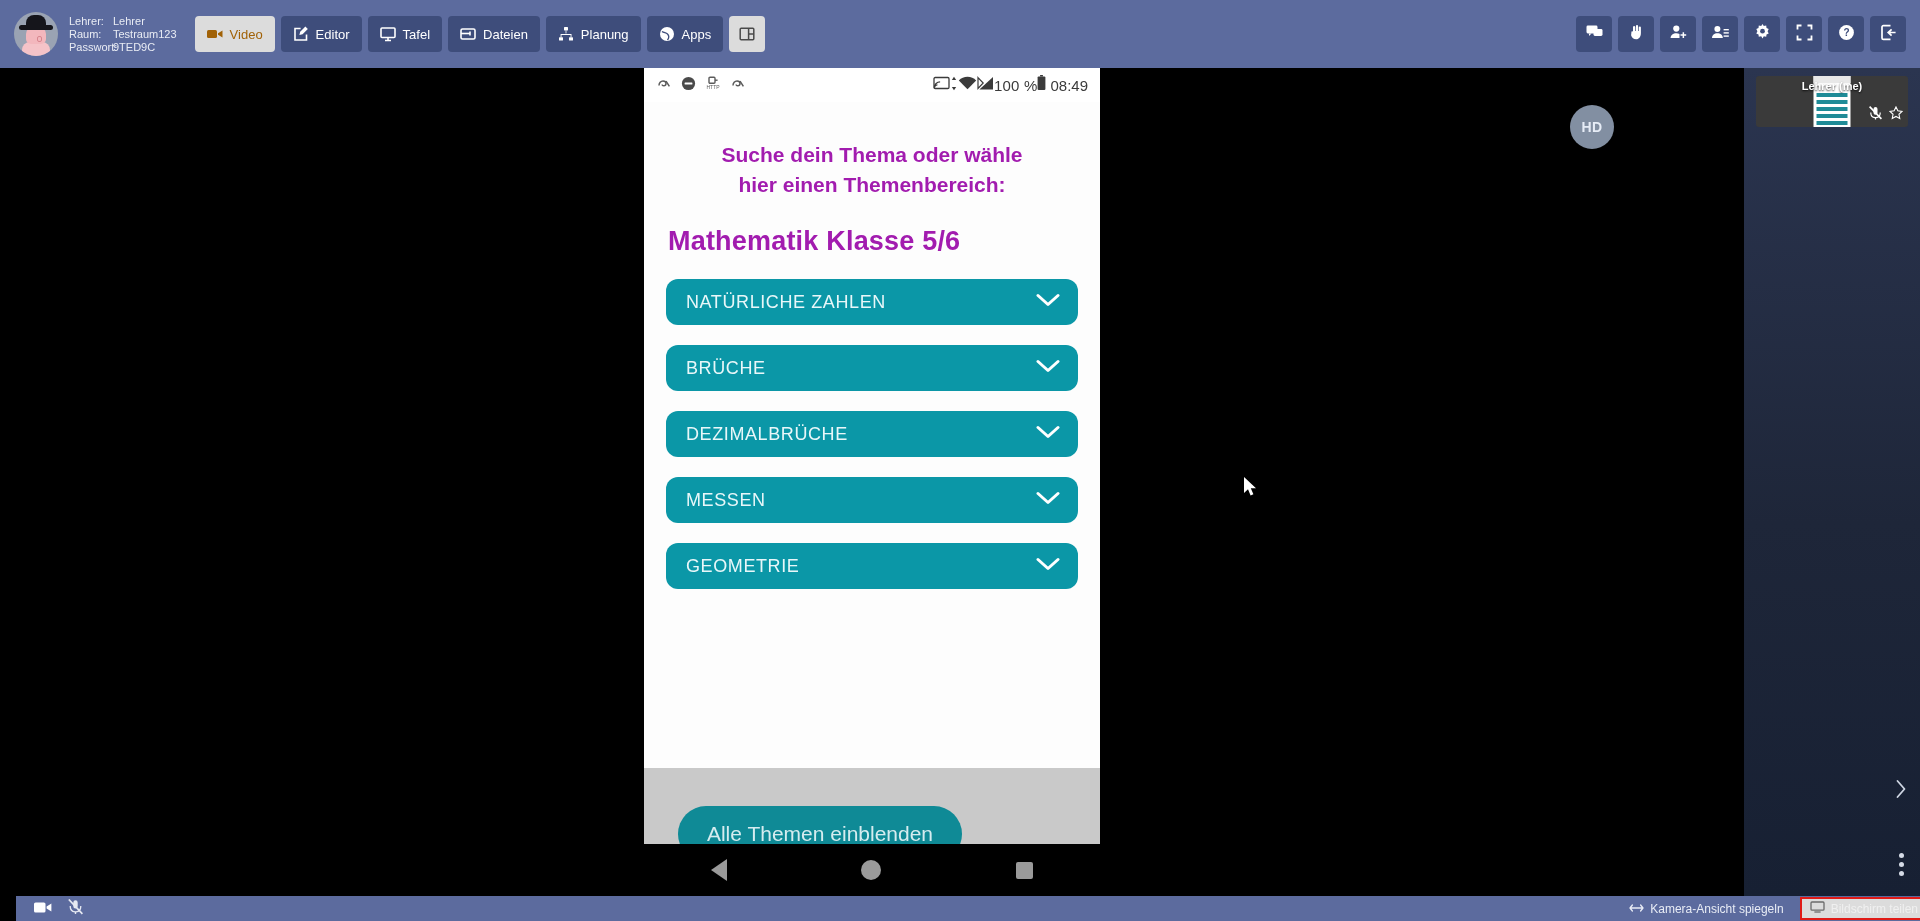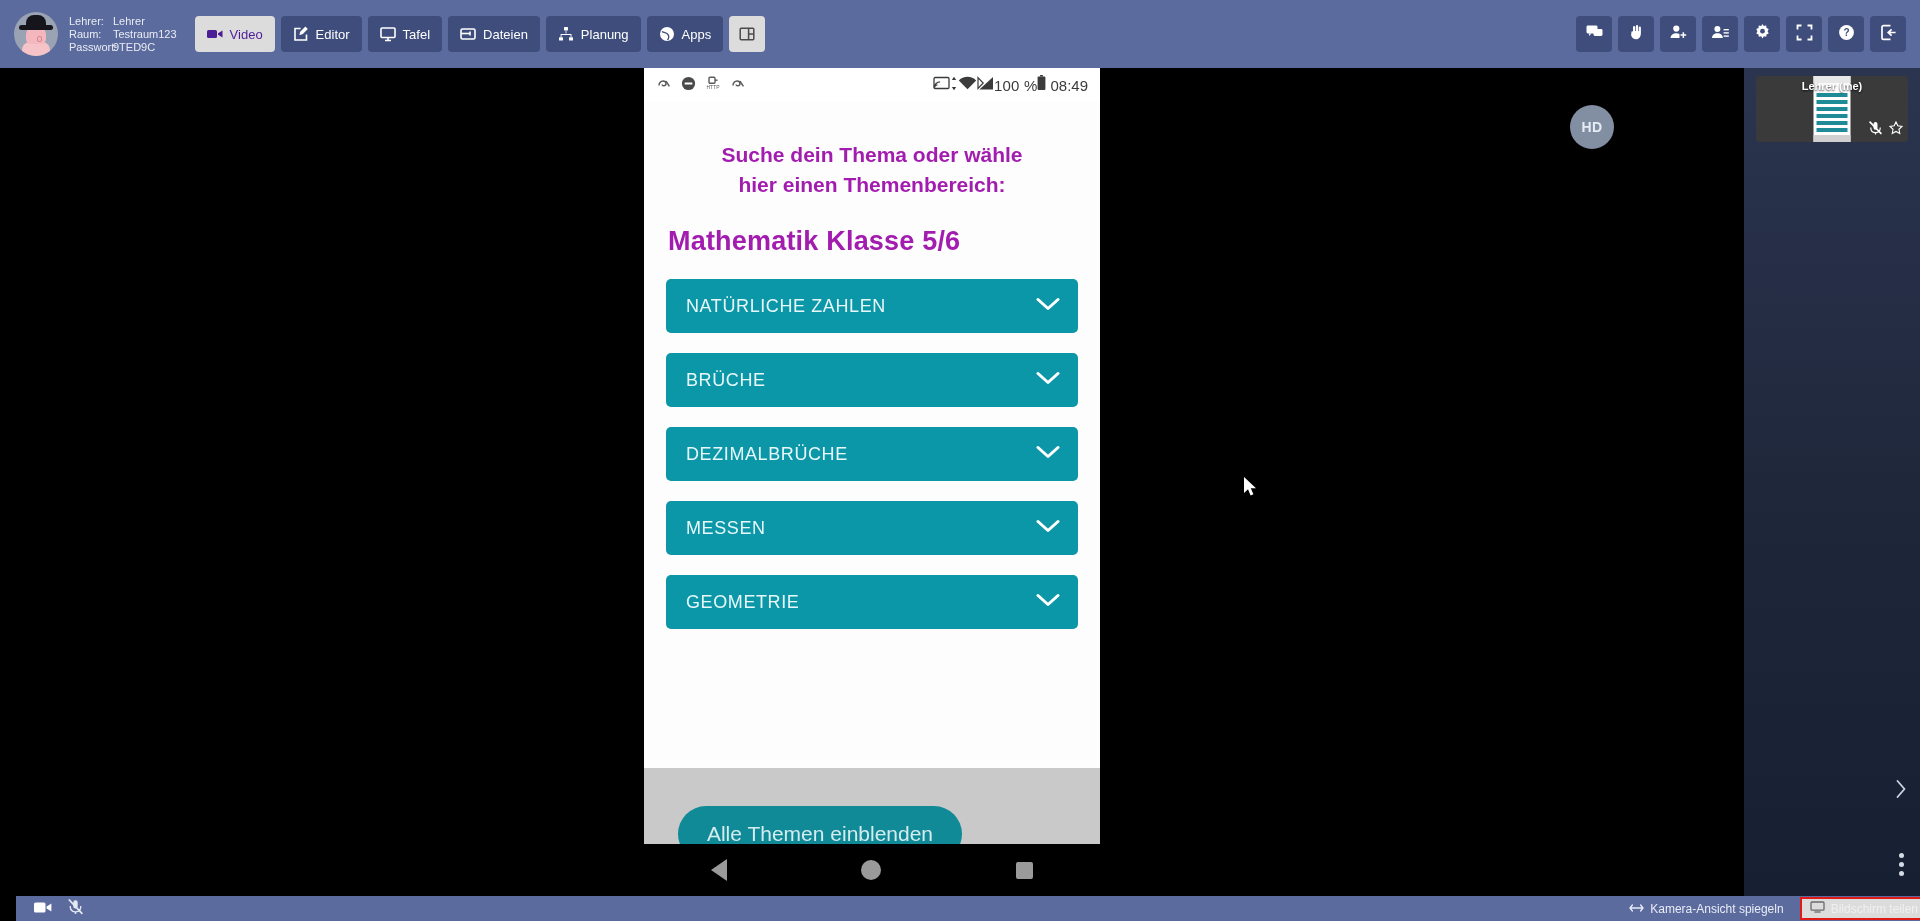--- a/index.html
+++ b/index.html
@@ -53,21 +53,21 @@
 
   .tbtn {
     height: 36px; border-radius: 4px;
     background: #3e4d7b;
     color: #ffffff;
     display: inline-flex; align-items: center; gap: 7px;
     padding: 0 12px; margin-right: 6px;
     font-size: 13px; cursor: pointer; flex: none;
     border: none;
   }
-  .tbtn.active { background: #dcdcdc; color: #4c1d95; }
+  .tbtn.active { background: #dcdcdc; color: #a16207; }
   .tbtn.iconly { padding: 0 10px; }
   .tbtn svg { display: block; }
 
   .spacer { flex: 1 1 auto; }
 
   .rbtn {
     width: 36px; height: 36px; border-radius: 4px;
     background: #3e4d7b; color: #fff;
     display: inline-flex; align-items: center; justify-content: center;
     margin-left: 6px; cursor: pointer; flex: none;
@@ -129,21 +129,21 @@
     text-align: center; color: #a21caf;
     font-size: 21px; line-height: 30px; font-weight: 700;
     padding: 12px 16px 0 16px;
   }
   .subject {
     margin-top: 26px; margin-left: 2px;
     font-size: 27px; font-weight: bold; color: #a21caf; letter-spacing: .2px;
   }
   .acc-list { margin-top: 22px; }
   .acc {
-    height: 54px; background: #0b97a7; border-radius: 5px;
+    height: 46px; background: #0b97a7; border-radius: 12px;
     margin-bottom: 20px;
     display: flex; align-items: center; justify-content: space-between;
     padding: 0 18px 0 20px; cursor: pointer; gap: 24px;
   }
   .acc .lbl { color: #e8f7f9; font-size: 18px; letter-spacing: .6px; }
   .acc .chev { color: #ffffff; }
   .greyfoot {
     position: absolute; left: 0; right: 0; bottom: 0; height: 76px;
     background: #c9c9c9;
   }
@@ -180,21 +180,21 @@
 
   
   .cursor { position: absolute; left: 1243px; top: 408px; z-index: 20; pointer-events: none; }
 
   
   .rpanel {
     position: absolute; right: 0; top: 68px; width: 176px; height: 828px;
     background: linear-gradient(180deg,#2b3550 0%, #1e2639 55%, #172033 100%);
   }
   .thumb {
-    position: absolute; left: 12px; top: 8px; width: 152px; height: 66px;
+    position: absolute; left: 12px; top: 8px; width: 152px; height: 51px;
     background: #3a3a3a; border-radius: 3px; overflow: hidden; padding-left: 8px;
   }
   .thumb .tname {
     position: absolute; left: 0; right: 0; top: 4px; text-align: center;
     color: #fff; font-size: 11px; font-weight: bold; z-index: 4;
     text-shadow: 0 1px 2px rgba(0,0,0,.8);
   }
   .thumb .mini {
     position: absolute; left: 50%; top: 0; transform: translateX(-50%);
     width: 37px; height: 66px; background: #ffffff;

